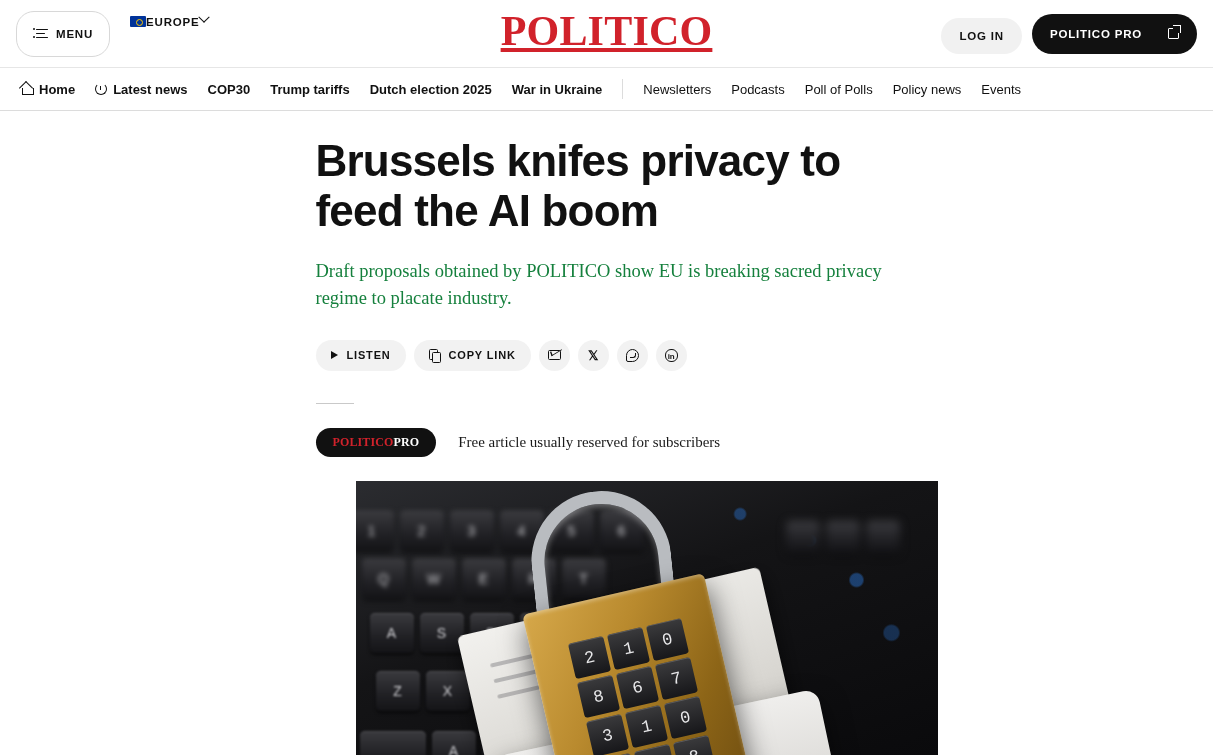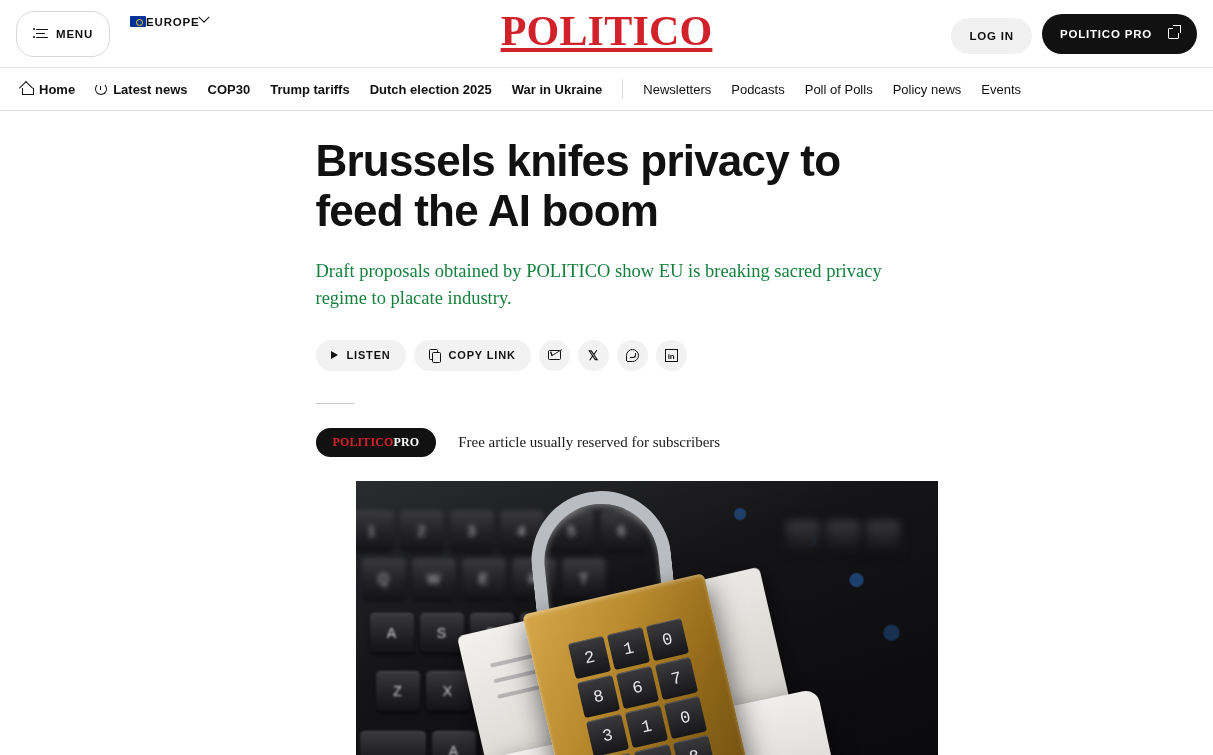--- a/index.html
+++ b/index.html
@@ -118,21 +118,21 @@
     font-weight: 700;
     letter-spacing: 0.07em;
     color: #111;
     cursor: pointer;
   }
   .pro-btn {
     height: 40px;
     padding: 0 18px;
     display: flex;
     align-items: center;
-    gap: 16px;
+    gap: 26px;
     border: 0;
     border-radius: 20px;
     background: #111111;
     color: #ffffff;
     font-size: 11.5px;
     font-weight: 700;
     letter-spacing: 0.07em;
     cursor: pointer;
   }
   .ext-icon {
@@ -336,21 +336,21 @@
     position: absolute;
     left: 3px; top: 3.5px;
     width: 5px; height: 4px;
     border-bottom: 1.4px solid #111;
     border-right: 1.4px solid #111;
     border-radius: 0 0 3px 0;
   }
   .li-glyph {
     width: 13px; height: 13px;
     border: 1.3px solid #111;
-    border-radius: 0;
+    border-radius: 6px;
     position: relative;
     font-size: 8px;
     font-weight: 700;
     color: #111;
     display: flex;
     align-items: flex-end;
     justify-content: center;
     line-height: 1;
   }
 

